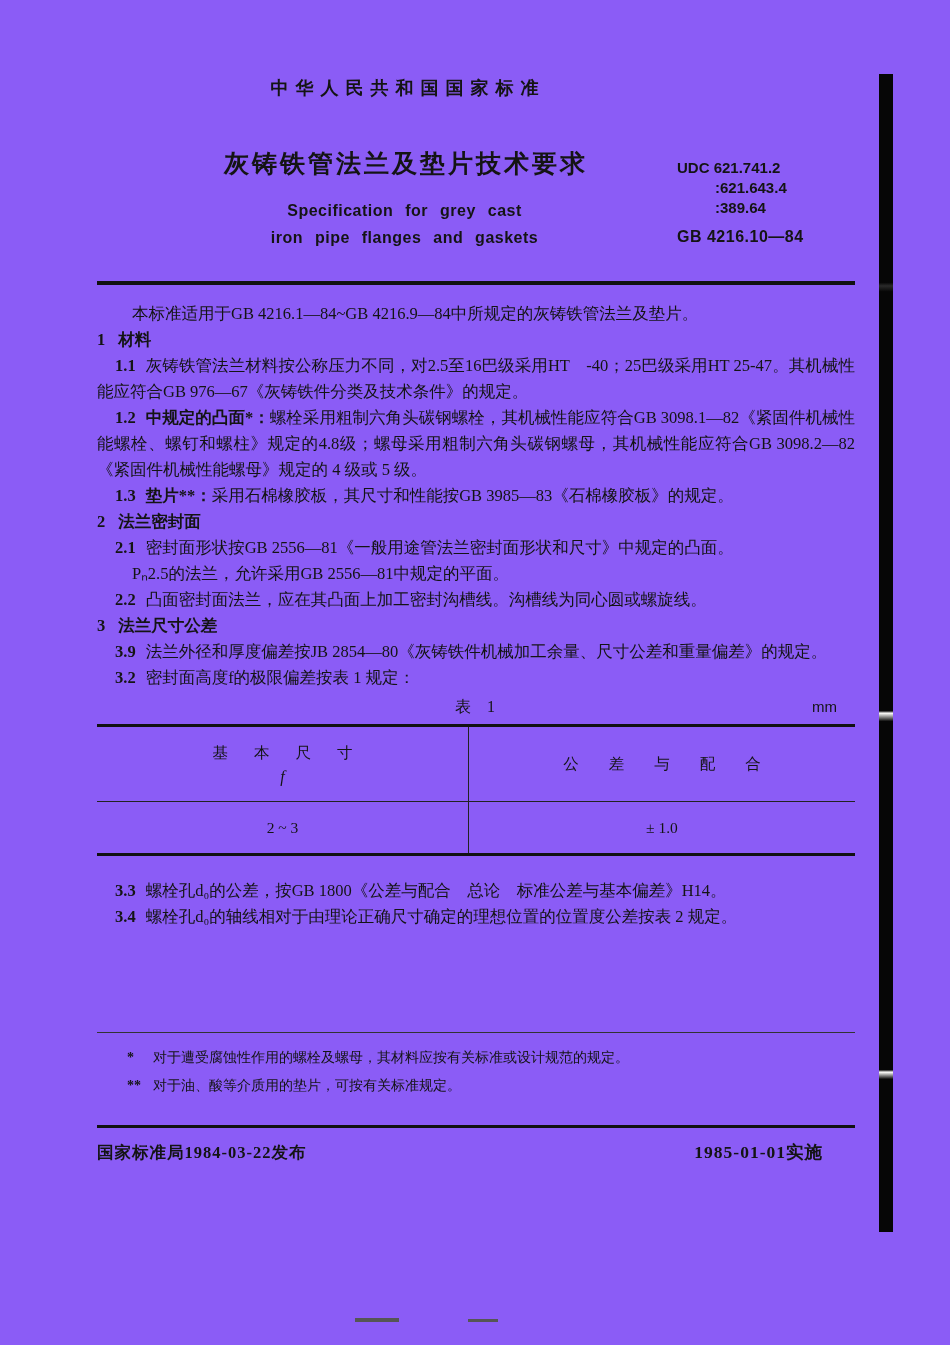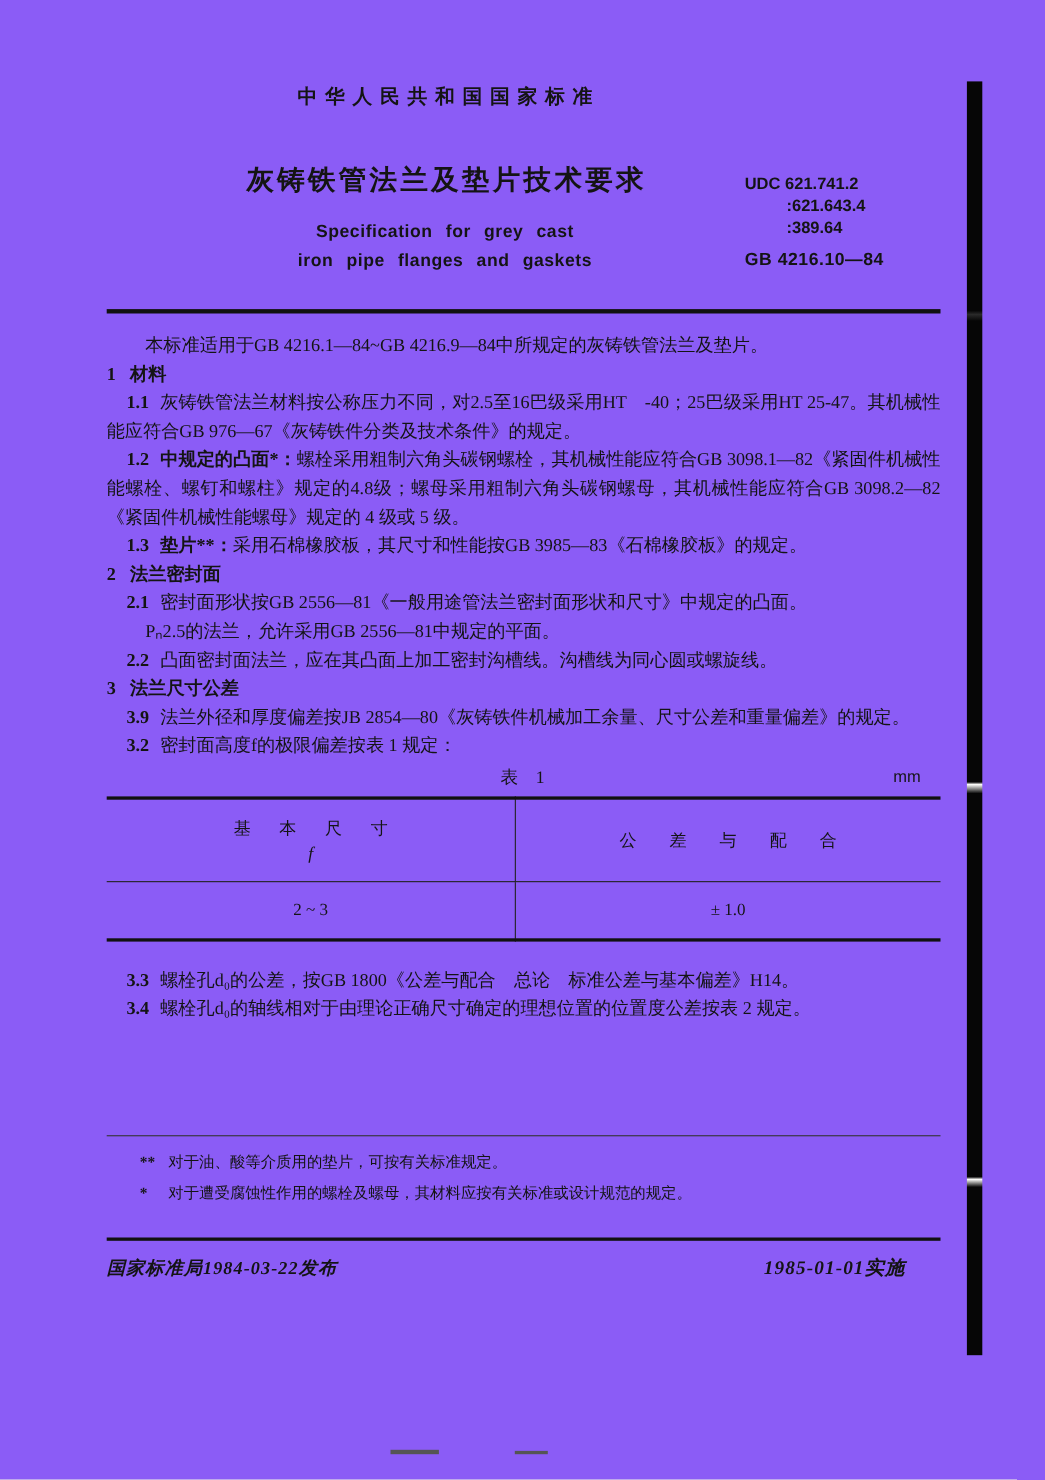--- a/index.html
+++ b/index.html
@@ -88,21 +88,21 @@
   .sym-f { font-style:italic; font-family:"Liberation Serif", serif; font-size:16px; margin-top:4px; }
 
   .after-table { margin-top:22px; font-size:16.5px; line-height:26px; }
 
   
   .fn-rule { margin-top:102px; }
   .footnotes { margin-top:11px; padding-left:30px; font-size:14px; line-height:28px; }
   .fn-marker { display:inline-block; width:26px; font-weight:bold; }
 
   .footer-rule { margin-top:25px; height:3px; background:#111; border:none; }
-  .footer-row { display:flex; justify-content:space-between; align-items:baseline; margin-top:12px;font-style:italic; }
+  .footer-row { display:flex; justify-content:space-between; align-items:baseline; margin-top:12px; }
   .footer-left  { font-weight:bold; font-size:16.5px; letter-spacing:1px; }
   .footer-right { font-weight:bold; font-size:17.5px; letter-spacing:1px; padding-right:32px; }
 </style>
 </head>
 <body>
 
 <div class="page">
   <div class="scan-bar"></div>
   <div class="artifact art1"></div>
   <div class="artifact art2"></div>
@@ -177,22 +177,22 @@
       </table>
 
     <div class="after-table">
       <p class="para numbered"><span class="num">3.3</span><span>螺栓孔d₀的公差，按GB 1800《公差与配合　总论　标准公差与基本偏差》H14。</span></p>
       <p class="para numbered"><span class="num">3.4</span><span>螺栓孔d₀的轴线相对于由理论正确尺寸确定的理想位置的位置度公差按表 2 规定。</span></p>
     </div>
 
     <hr class="rule-thin fn-rule">
 
     <div class="footnotes">
+      <div><span class="fn-marker">*</span><span>对于遭受腐蚀性作用的螺栓及螺母，其材料应按有关标准或设计规范的规定。</span></div>
       <div><span class="fn-marker">**</span><span>对于油、酸等介质用的垫片，可按有关标准规定。</span></div>
-      <div><span class="fn-marker">*</span><span>对于遭受腐蚀性作用的螺栓及螺母，其材料应按有关标准或设计规范的规定。</span></div>
     </div>
 
     <hr class="footer-rule">
 
     <div class="footer-row">
       <span class="footer-left">国家标准局1984-03-22发布</span>
       <span class="footer-right">1985-01-01实施</span>
     </div>
 
   </div>

